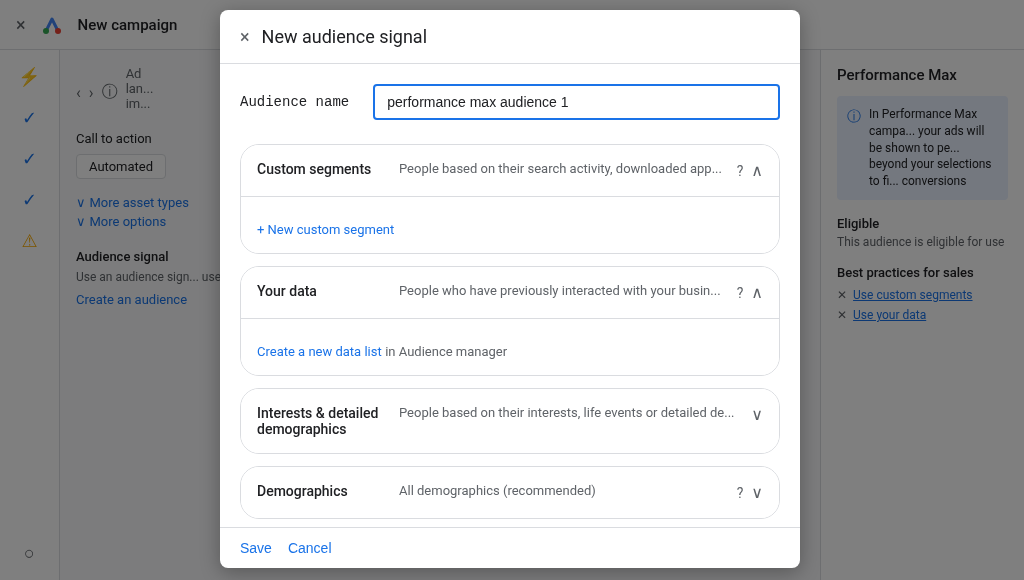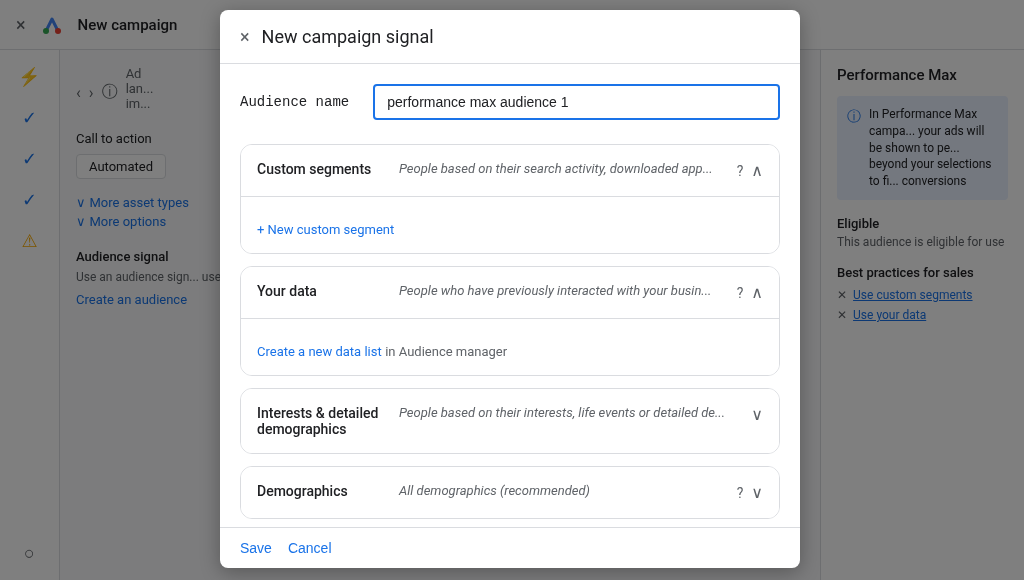--- a/index.html
+++ b/index.html
@@ -111,29 +111,29 @@
       display: flex; align-items: center; gap: 24px; margin-bottom: 24px;
     }
     .field-label { font-size: 14px; color: #202124; min-width: 100px; font-family: Liberation Mono, monospace; }
     .text-input {
       flex: 1; border: 2px solid #1a73e8; border-radius: 4px;
       padding: 8px 12px; font-size: 14px; color: #202124; outline: none;
     }
 
     
     .accordion-section {
-      border: 1px solid #dadce0; border-radius: 12px; margin-bottom: 12px; overflow: hidden;
+      border: 1px solid #dadce0; border-radius: 19px; margin-bottom: 12px; overflow: hidden;
     }
     .accordion-header {
       display: flex; align-items: flex-start; padding: 16px;
       cursor: pointer; background: #fff;
     }
     .accordion-title-block { flex: 0 0 130px; }
     .accordion-title { font-size: 14px; font-weight: 500; color: #202124; }
-    .accordion-subtitle { font-size: 13px; color: #5f6368; flex: 1; padding: 0 12px; font-style: italic; }
+    .accordion-subtitle { font-size: 13px; color: #5f6368; flex: 1; padding: 0 12px; }
     .accordion-icons { display: flex; align-items: center; gap: 8px; margin-left: auto; }
     .help-icon { color: #5f6368; font-size: 14px; }
     .chevron-icon { color: #5f6368; font-size: 16px; }
 
     .accordion-body { padding: 24px 16px 16px; border-top: 1px solid #dadce0; background: #fff; }
     .accordion-link { color: #1a73e8; font-size: 13px; cursor: pointer; }
 
     .inline-link { color: #1a73e8; font-size: 13px; cursor: pointer; }
     .inline-text { font-size: 13px; color: #5f6368; }
 
@@ -217,21 +217,21 @@
     <span class="bp-x">✕</span>
     <span class="bp-link">Use your data</span>
   </div>
 </div>
 
 <div class="overlay"></div>
 
 <div class="modal">
   <div class="modal-header">
     <span class="modal-close">×</span>
-    <span class="modal-title">New campaign signal</span>
+    <span class="modal-title">New audience signal</span>
   </div>
 
   <div class="modal-body">
 
     <div class="audience-name-row">
       <span class="field-label">Audience name</span>
       <input class="text-input" type="text" value="performance max audience 1" style="">
     </div>
 
     <div class="accordion-section">

